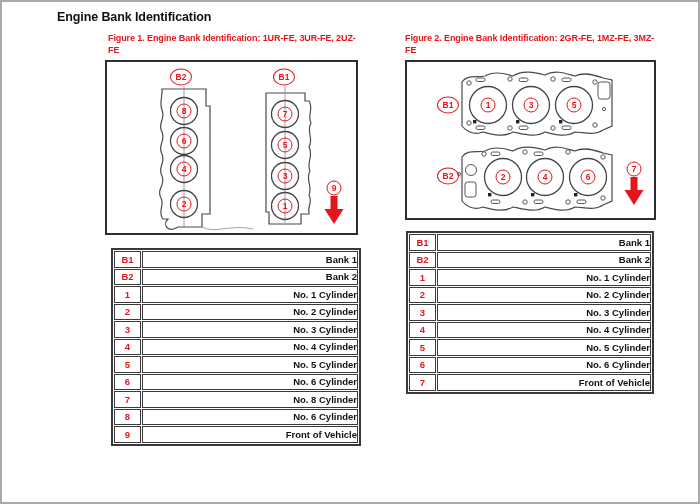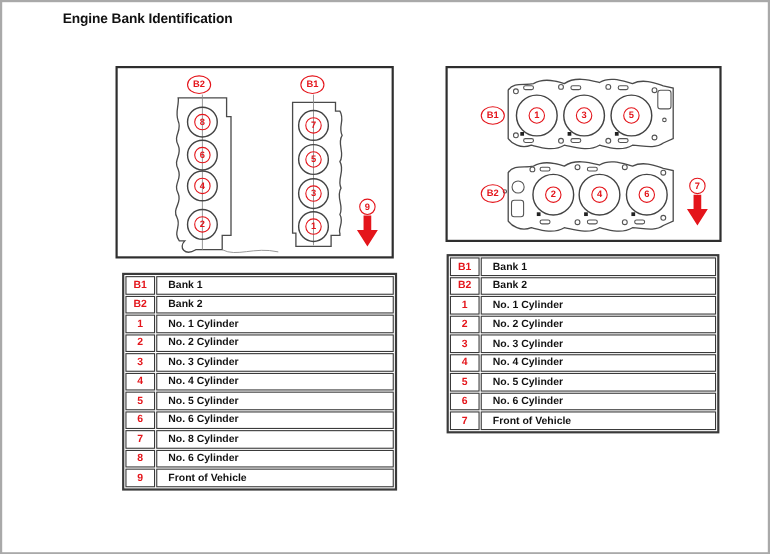--- a/index.html
+++ b/index.html
@@ -37,36 +37,38 @@
     position:absolute; border-collapse:separate; border-spacing:1px;
     border:2px solid var(--line); background:#fff;
   }
   #legend1 { left:109px; top:246px; width:250px; }
   #legend2 { left:404px; top:229px; width:248px; }
   .legend td {
     border:1px solid var(--line); font-size:9.5px; font-weight:bold;
     height:14.5px; padding:0; background:#fff;
   }
   .legend td.key   { width:25px; text-align:center; color:var(--red); }
-  .legend td.label { padding-left:10px; color:#111; }
+  .legend td.label { padding-left:10px; color:#111;text-align:right; }
 
   .outline { fill:none; stroke:var(--diagram); stroke-width:1.2; }
   .thin    { fill:none; stroke:#8a8a8a; stroke-width:0.8; }
   .bore    { fill:none; stroke:#444; stroke-width:1.3; }
   .hole    { fill:none; stroke:#555; stroke-width:1; }
   .plug    { fill:#222; stroke:none; }
   .arrow   { fill:var(--red); stroke:none; }
 </style>
 </head>
 <body>
 
 <div class="page">
 
   <div class="page-title">Engine Bank Identification</div>
 
+  <div class="fig-caption" id="fig1-caption">Figure 1. Engine Bank Identification: 1UR-FE, 3UR-FE, 2UZ-FE</div>
+  <div class="fig-caption" id="fig2-caption">Figure 2. Engine Bank Identification: 2GR-FE, 1MZ-FE, 3MZ-FE</div>
 
   <div class="fig-box" id="fig1-box">
     <svg width="249" height="171" viewBox="0 0 249 171">
       <path class="outline" d="M55,27 H99 V44 H103 V152 H95 V165 H71 C61,171 55,163 61,157 L56,157 C50,149 58,144 54,136 C49,127 59,123 55,114 C50,105 59,101 55,92 C50,83 59,79 55,70 C50,61 59,57 55,48 C52,40 56,33 55,27 Z"></path>
       <path class="outline" d="M159,31 H198 V39 H202 C207,47 200,53 204,61 C199,69 207,77 202,85 C207,93 199,101 203,109 C198,117 206,125 202,133 C206,140 200,146 202,150 V152 H194 V162 H162 V150 H159 Z"></path>
       <path class="thin" d="M95,165 C108,172 124,162 146,167"></path>
       <line class="thin" x1="77" y1="24" x2="77" y2="165"></line>
       <line class="thin" x1="178" y1="24" x2="178" y2="161"></line>
       <circle class="bore" cx="77" cy="49" r="13.5"></circle>
       <circle class="bore" cx="77" cy="79" r="13.5"></circle>

